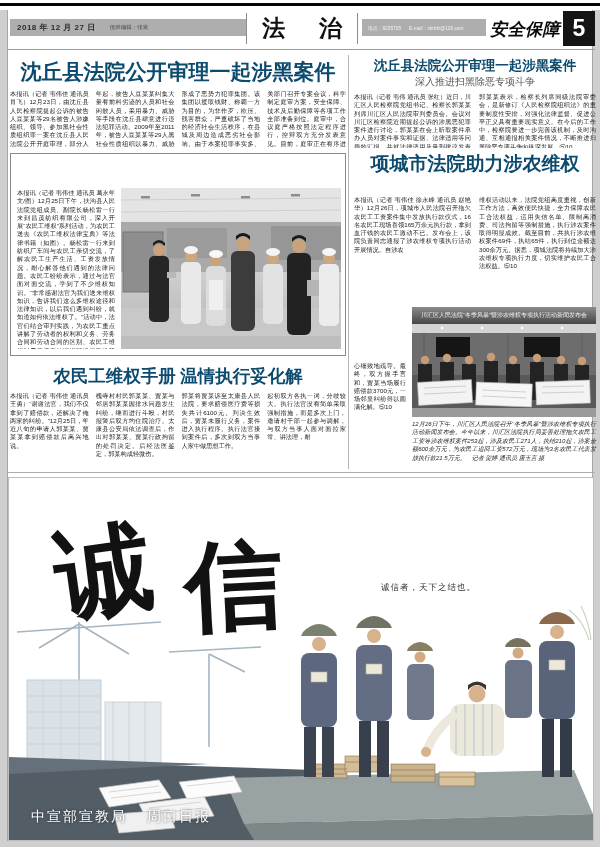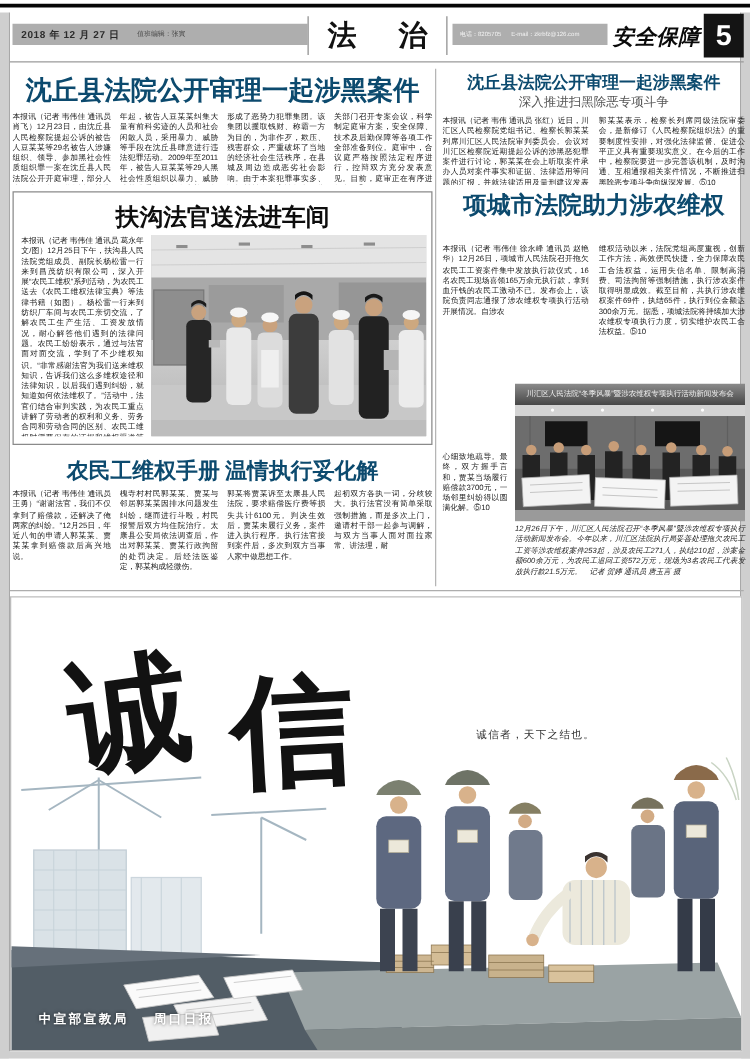--- a/index.html
+++ b/index.html
@@ -61,21 +61,21 @@
   
   .ad-box{position:absolute;left:8px;top:477px;width:586px;height:364px;
           border:1px solid #bdbdbd;box-sizing:border-box;background:#fff;overflow:hidden;}
   .calli{position:absolute;font-family:"DejaVu Serif",serif;font-weight:900;
          font-size:98px;color:#121212;line-height:1;}
   .calli-1{left:46px;top:44px;transform:rotate(-8deg);}
   .calli-2{left:176px;top:58px;transform:rotate(-3deg);}
   .slogan{position:absolute;left:372px;top:104px;font-size:8.5px;color:#333;letter-spacing:1px;}
   .ad-art{position:absolute;left:0px;top:114px;width:584px;height:248px;}
   .ad-logos{position:absolute;left:22px;top:330px;display:flex;gap:20px;}
-  .ad-logos span{color:#fff;font-weight:bold;font-size:10px;letter-spacing:2px;
+  .ad-logos span{color:#fff;font-weight:normal;font-size:14px;letter-spacing:2px;
                  text-shadow:0 0 3px rgba(0,0,0,.65);text-align:center;}
 </style>
 </head>
 <body>
 
 <div class="page">
 
   <div class="topline"></div>
   <div class="edge" style="left:0;top:10px;width:7px;height:837px;"></div>
   <div class="edge" style="left:593px;top:10px;width:7px;height:837px;"></div>
@@ -102,21 +102,20 @@
 
   <div class="headline" style="left:10px;top:58px;width:336px;font-size:21px;">沈丘县法院公开审理一起涉黑案件</div>
   <div class="cols" style="left:10px;top:90px;width:336px;height:58px;">
     <div class="col">本报讯（记者 韦伟佳 通讯员 肖飞）12月23日，由沈丘县人民检察院提起公诉的被告人豆某某等29名被告人涉嫌组织、领导、参加黑社会性质组织罪一案在沈丘县人民法院公开开庭审理，部分人大代表、各界群众以及被告人家属近200人旁听了庭审。庭审现场，沈丘县检察院指控：2009</div>
     <div class="col">年起，被告人豆某某纠集大量有前科劣迹的人员和社会闲散人员，采用暴力、威胁等手段在沈丘县肆意进行违法犯罪活动。2009年至2011年，被告人豆某某等29人黑社会性质组织以暴力、威胁或其他手段，多次实施寻衅滋事、聚众扰乱社会秩序、强迫交易、敲诈勒索、故意伤害等违法犯罪行为，</div>
     <div class="col">形成了恶势力犯罪集团。该集团以攫取钱财、称霸一方为目的，为非作歹，欺压、残害群众，严重破坏了当地的经济社会生活秩序，在县城及周边造成恶劣社会影响。由于本案犯罪事实多、证据材料多、案情复杂，为保障案件及时高效审理，沈丘县法院党组书记、院长赵顺清多次组织相</div>
     <div class="col">关部门召开专案会议，科学制定庭审方案，安全保障、技术及后勤保障等各项工作全部准备到位。庭审中，合议庭严格按照法定程序进行，控辩双方充分发表意见。目前，庭审正在有序进行中。⑤10</div>
   </div>
 
   <div class="fg-box">
-    <div class="fg-head">扶沟法官送法进车间</div>
     <div class="fg-text">本报讯（记者 韦伟佳 通讯员 葛永年 文/图）12月25日下午，扶沟县人民法院党组成员、副院长杨松雷一行来到昌茂纺织有限公司，深入开展“农民工维权”系列活动，为农民工送去《农民工维权法律宝典》等法律书籍（如图）。杨松雷一行来到纺织厂车间与农民工亲切交流，了解农民工生产生活、工资发放情况，耐心解答他们遇到的法律问题。农民工纷纷表示，通过与法官面对面交流，学到了不少维权知识。“非常感谢法官为我们送来维权知识，告诉我们这么多维权途径和法律知识，以后我们遇到纠纷，就知道如何依法维权了。”活动中，法官们结合审判实践，为农民工重点讲解了劳动者的权利和义务、劳务合同和劳动合同的区别、农民工维权时需要保存的证据和维权渠道等知识，告诉农民工维权要善于运用法律武器，并现场发放了《农民工维权法律宝典》《农民工维权手册》等法律书籍。⑤10</div>
     <div class="fg-photo">
       <svg width="220" height="161" viewBox="0 0 220 161" xmlns="http://www.w3.org/2000/svg">
         <defs>
           <linearGradient id="gph" x1="0" y1="0" x2="0" y2="1">
             <stop offset="0" stop-color="#ededed"></stop>
               <stop offset="1" stop-color="#b3b3b3"></stop>
           </linearGradient>
         </defs>
         <rect width="220" height="161" fill="url(#gph)"></rect>

